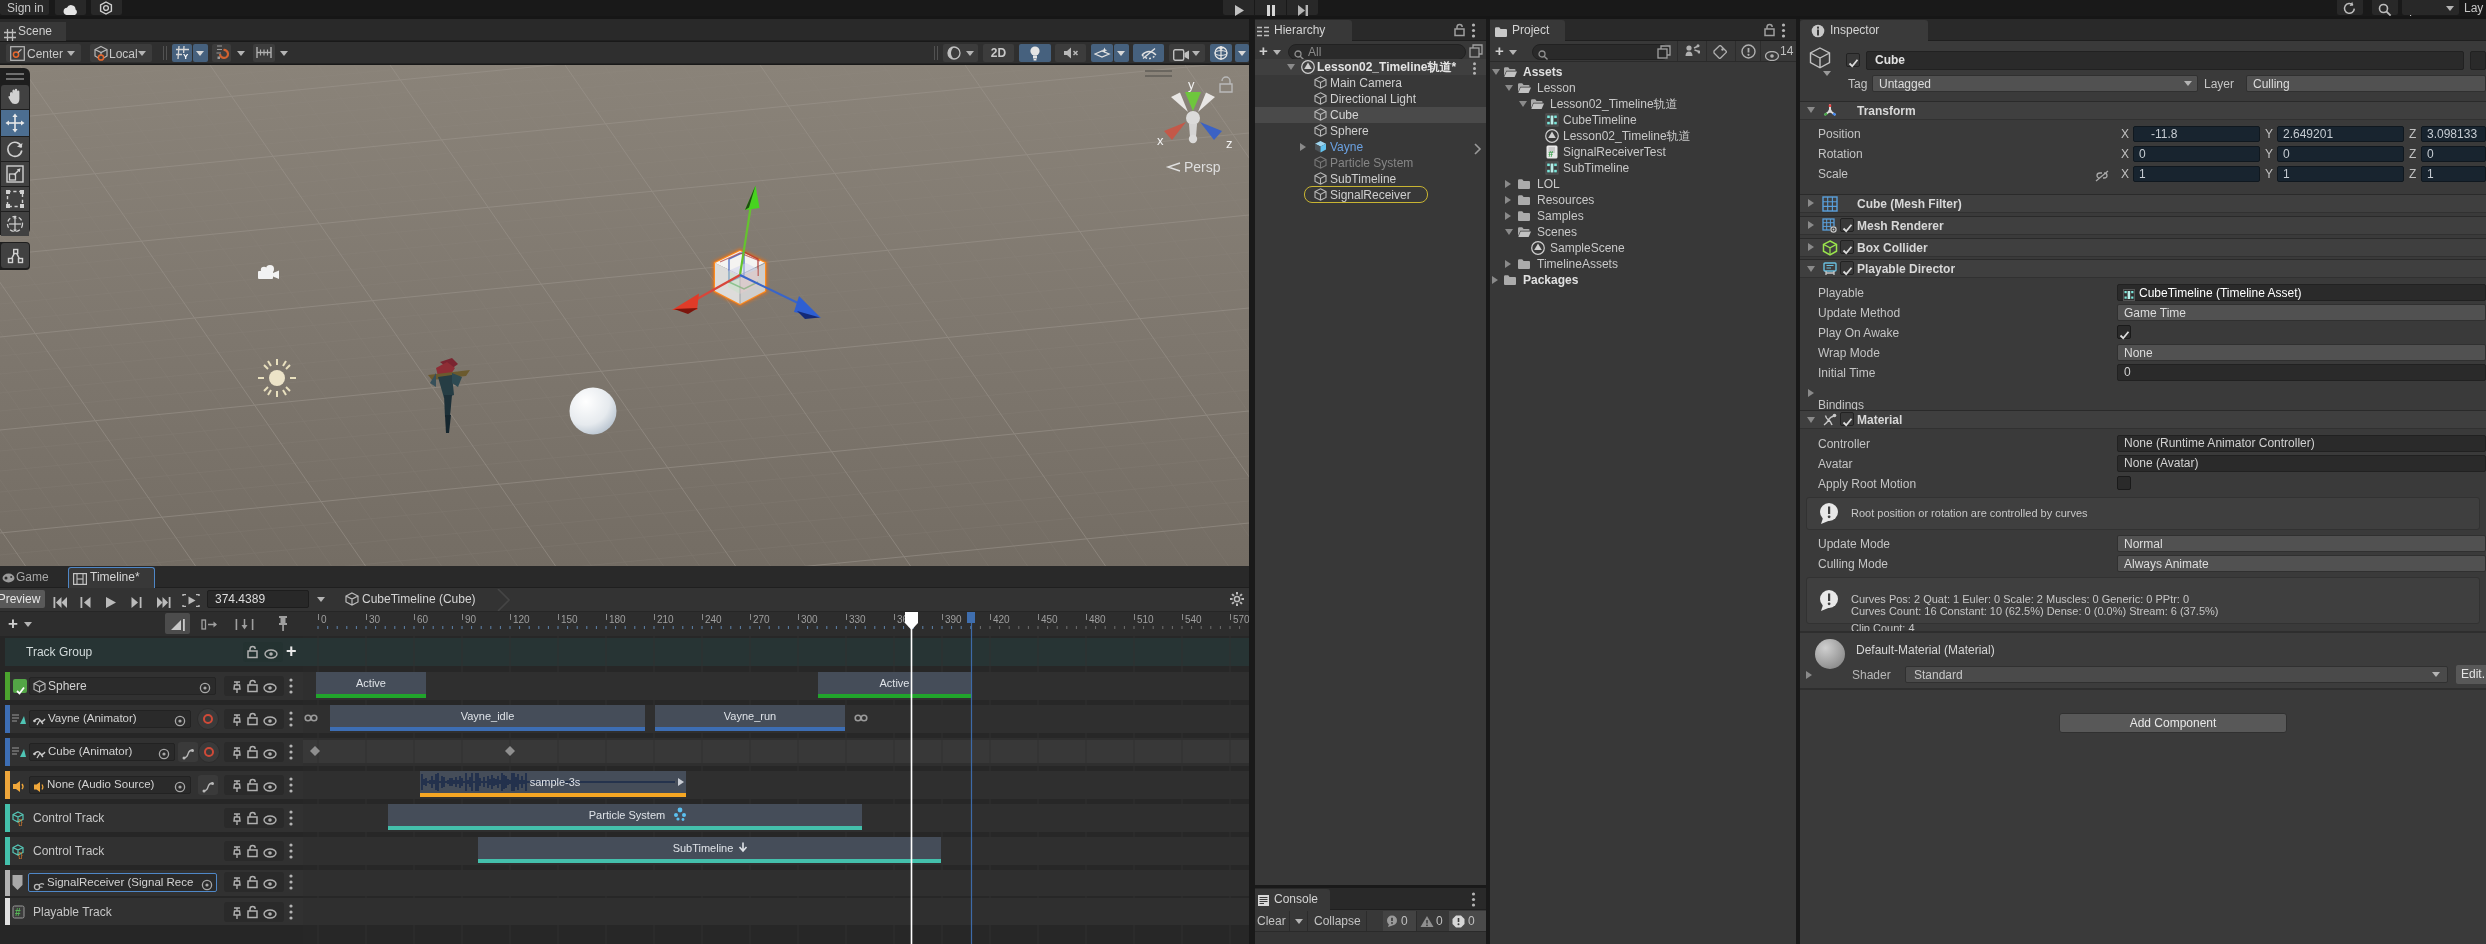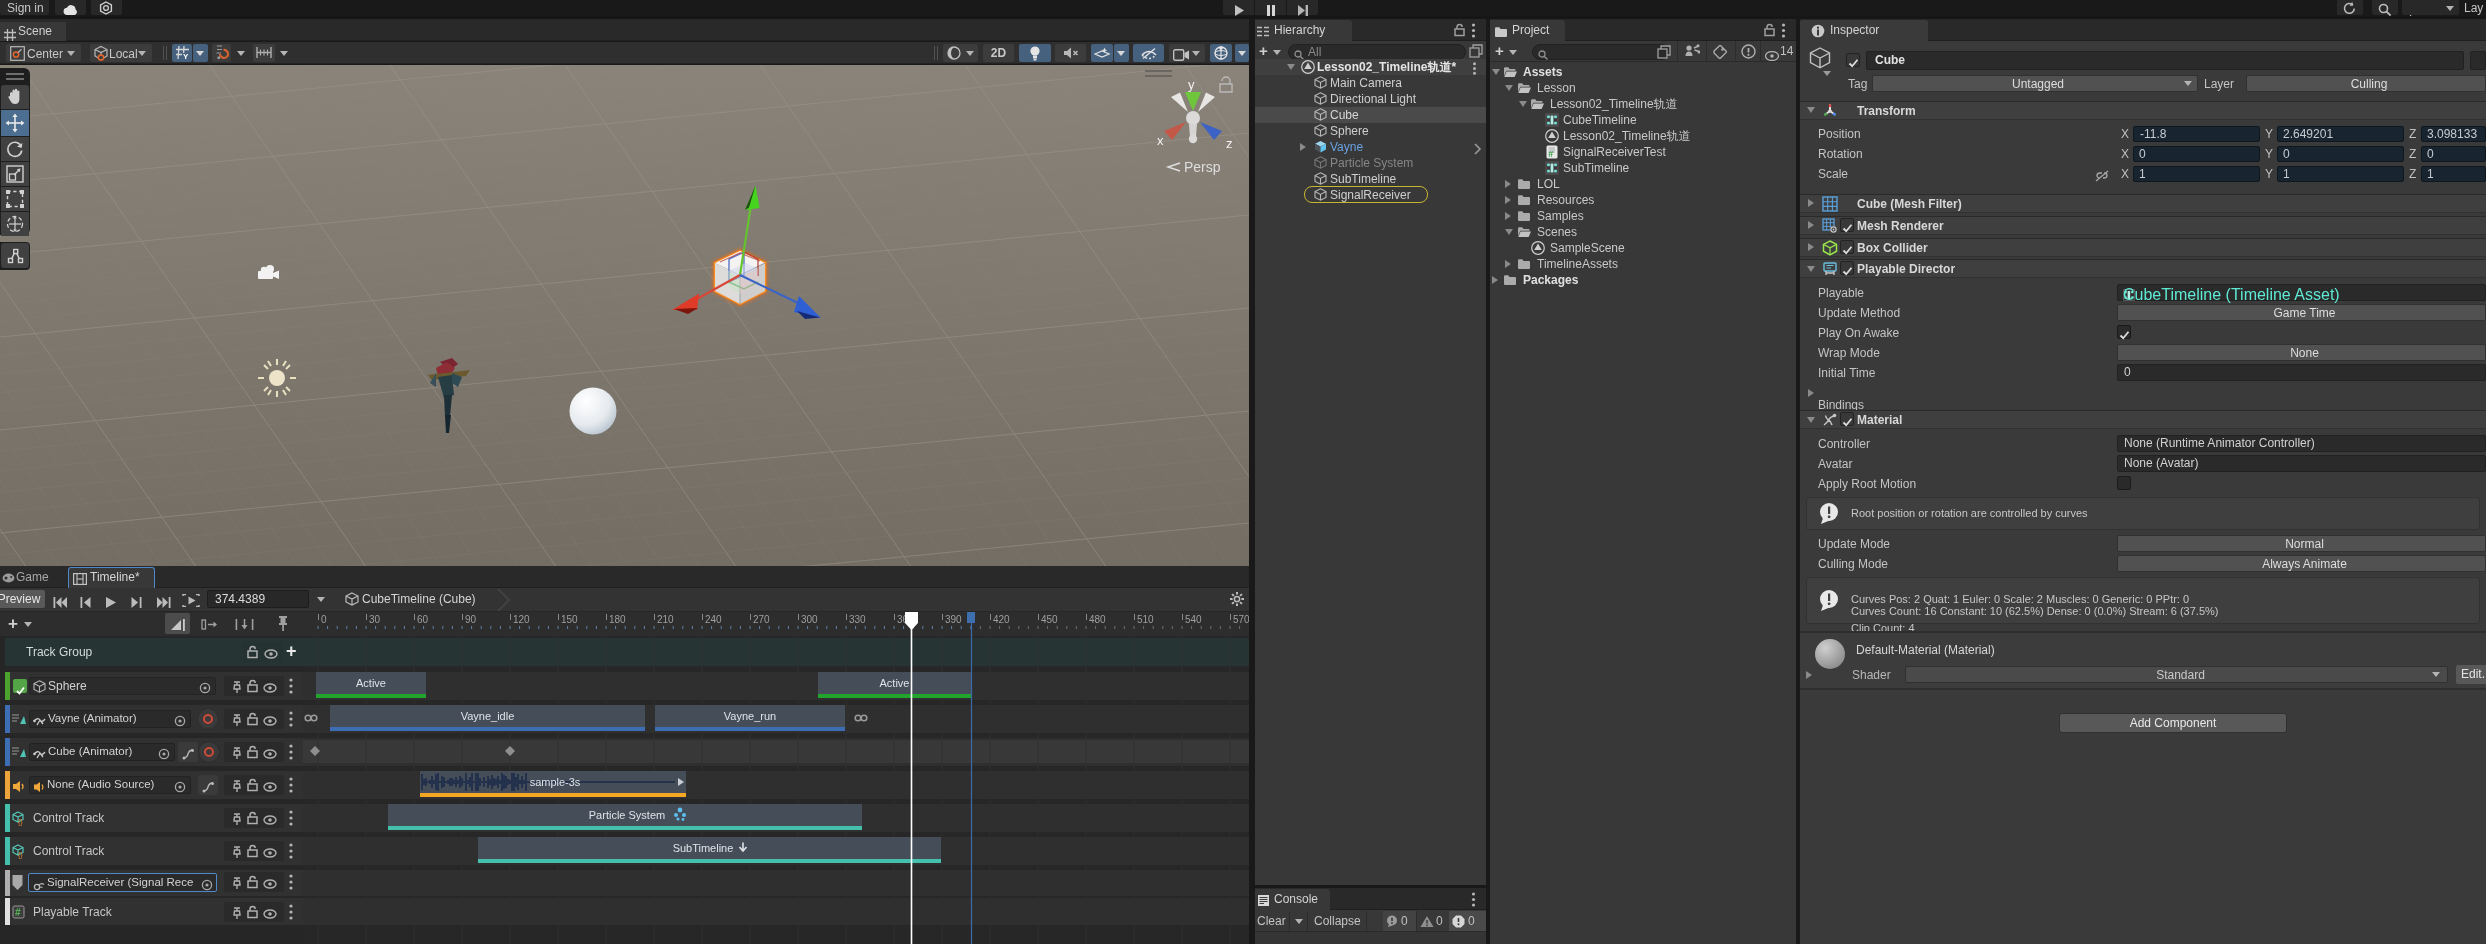--- a/index.html
+++ b/index.html
@@ -17,21 +17,21 @@
 .stbtn { position:absolute; top:2px; height:18px; background:#3c3c3c; border-radius:2px; color:#c8c8c8; font-size:12px; line-height:18px; }
 .stbtn.blue { background:#46617e; }
 
 .row { position:absolute; height:16px; line-height:16px; font-size:12px; color:#cfcfcf; white-space:nowrap; }
 .fold { position:absolute; width:0; height:0; }
 .fold.open { border-left:4.5px solid transparent; border-right:4.5px solid transparent; border-top:6px solid #8a8a8a; }
 .fold.closed { border-top:4.5px solid transparent; border-bottom:4.5px solid transparent; border-left:6px solid #8a8a8a; }
 
 .ins-label { position:absolute; left:1818px; color:#c4c4c4; font-size:12px; white-space:nowrap; }
 .ins-field { position:absolute; background:#2a2a2a; border:1px solid #212121; border-radius:2px; color:#d2d2d2; font-size:12px; }
-.ins-drop { position:absolute; background:#515151; border:1px solid #303030; border-radius:2px; color:#dddddd; font-size:12px;text-align:center; }
+.ins-drop { position:absolute; background:#515151; border:1px solid #303030; border-radius:2px; color:#dddddd; font-size:12px; }
 .drop-arrow { position:absolute; width:0; height:0; border-left:4px solid transparent; border-right:4px solid transparent; border-top:5px solid #b4b4b4; }
 .comp-header { position:absolute; left:0; width:687px; background:#3f3f3f; border-top:1px solid #2a2a2a; border-bottom:1px solid #313131; }
 .comp-title { position:absolute; color:#d8d8d8; font-size:12px; font-weight:bold; white-space:nowrap; }
 .checkbox { position:absolute; width:14px; height:14px; background:#2a2a2a; border:1px solid #1a1a1a; border-radius:2px; }
 </style>
 </head>
 <body>
 <div id="app">
 
   <div class="abs" id="topbar"></div>
@@ -1056,21 +1056,21 @@
   <div class="abs" style="left:23px;top:84px;"><svg width="16" height="16">
           <circle cx="8" cy="8" r="1.8" fill="#ddd"></circle>
           <path d="M8 8 L8 1.5 M8 8 L2.5 12 M8 8 L13.5 12" stroke-width="2" stroke="#ddd"></path>
           <path d="M8 1.5 L8 4" stroke="#e44" stroke-width="2.4"></path>
           <path d="M2.5 12 L5 10.4" stroke="#4a4" stroke-width="2.4"></path>
           <path d="M13.5 12 L11 10.4" stroke="#48e" stroke-width="2.4"></path>
         </svg></div>
   <div class="comp-title" style="left:58px;top:85px;">Transform</div>
   <div class="abs ins-label" style="left:19px;top:108px;">Position</div>
   <div class="abs" style="left:322px;top:108px;color:#c0c0c0;font-size:12px;">X</div>
-  <div class="abs" style="left:334px;top:107px;width:127px;height:16px;background:#18242f;border:1px solid #10181f;border-radius:2px;color:#c6ccd2;font-size:12px;line-height:14px;padding-left:6px;">-11.8</div>
+  <div class="abs" style="left:334px;top:107px;width:127px;height:16px;background:#18242f;border:1px solid #10181f;border-radius:2px;color:#c6ccd2;font-size:12px;line-height:14px;padding-left:17px;">-11.8</div>
   <div class="abs" style="left:466px;top:108px;color:#c0c0c0;font-size:12px;">Y</div>
   <div class="abs" style="left:478px;top:107px;width:127px;height:16px;background:#18242f;border:1px solid #10181f;border-radius:2px;color:#c6ccd2;font-size:12px;line-height:14px;padding-left:5px;">2.649201</div>
   <div class="abs" style="left:610px;top:108px;color:#c0c0c0;font-size:12px;">Z</div>
   <div class="abs" style="left:622px;top:107px;width:65px;height:16px;background:#18242f;border:1px solid #10181f;border-radius:2px;color:#c6ccd2;font-size:12px;line-height:14px;padding-left:5px;">3.098133</div>
   <div class="abs ins-label" style="left:19px;top:128px;">Rotation</div>
   <div class="abs" style="left:322px;top:128px;color:#c0c0c0;font-size:12px;">X</div>
   <div class="abs" style="left:334px;top:127px;width:127px;height:16px;background:#18242f;border:1px solid #10181f;border-radius:2px;color:#c6ccd2;font-size:12px;line-height:14px;padding-left:5px;">0</div>
   <div class="abs" style="left:466px;top:128px;color:#c0c0c0;font-size:12px;">Y</div>
   <div class="abs" style="left:478px;top:127px;width:127px;height:16px;background:#18242f;border:1px solid #10181f;border-radius:2px;color:#c6ccd2;font-size:12px;line-height:14px;padding-left:5px;">0</div>
   <div class="abs" style="left:610px;top:128px;color:#c0c0c0;font-size:12px;">Z</div>
@@ -1132,21 +1132,21 @@
   <div class="abs ins-label" style="left:19px;top:267px;">Playable</div>
   <div class="ins-field" style="left:318px;top:265px;width:369px;height:17px;"></div>
   <div class="abs" style="left:324px;top:268px;"><svg width="12" height="12">
           <rect x="0.5" y="0.5" width="11" height="11" fill="#2f2f2f" stroke="#555"></rect>
           <rect x="1.5" y="2" width="2.2" height="2.2" fill="#7ce8dc"></rect>
           <rect x="1.5" y="7.5" width="2.2" height="2.2" fill="#7ce8dc"></rect>
           <rect x="8.2" y="2" width="2.2" height="2.2" fill="#7ce8dc"></rect>
           <rect x="8.2" y="7.5" width="2.2" height="2.2" fill="#7ce8dc"></rect>
           <rect x="4.6" y="2" width="2.6" height="8" fill="#b8eee8"></rect>
         </svg></div>
-  <div class="abs" style="left:324px;top:267px;color:#5eead4;font-size:16px;">CubeTimeline (Timeline Asset)</div>
+  <div class="abs" style="left:340px;top:267px;color:#ffffff;font-size:12px;">CubeTimeline (Timeline Asset)</div>
   <div class="abs ins-label" style="left:19px;top:287px;">Update Method</div>
   <div class="ins-drop" style="left:318px;top:285px;width:369px;height:17px;line-height:16px;padding-left:6px;">Game Time</div>
   <div class="abs ins-label" style="left:19px;top:307px;">Play On Awake</div>
   <div class="checkbox" style="left:318px;top:306px;"></div>
   <div class="abs" style="left:320px;top:308px;"><svg width="11" height="11">
           <path d="M1.5 5.5 L4.2 8.2 L9.5 1.8" stroke="#dcdcdc" stroke-width="1.8" fill="none"></path>
         </svg></div>
   <div class="abs ins-label" style="left:19px;top:327px;">Wrap Mode</div>
   <div class="ins-drop" style="left:318px;top:325px;width:369px;height:17px;line-height:16px;padding-left:6px;">None</div>
   <div class="abs ins-label" style="left:19px;top:347px;">Initial Time</div>

